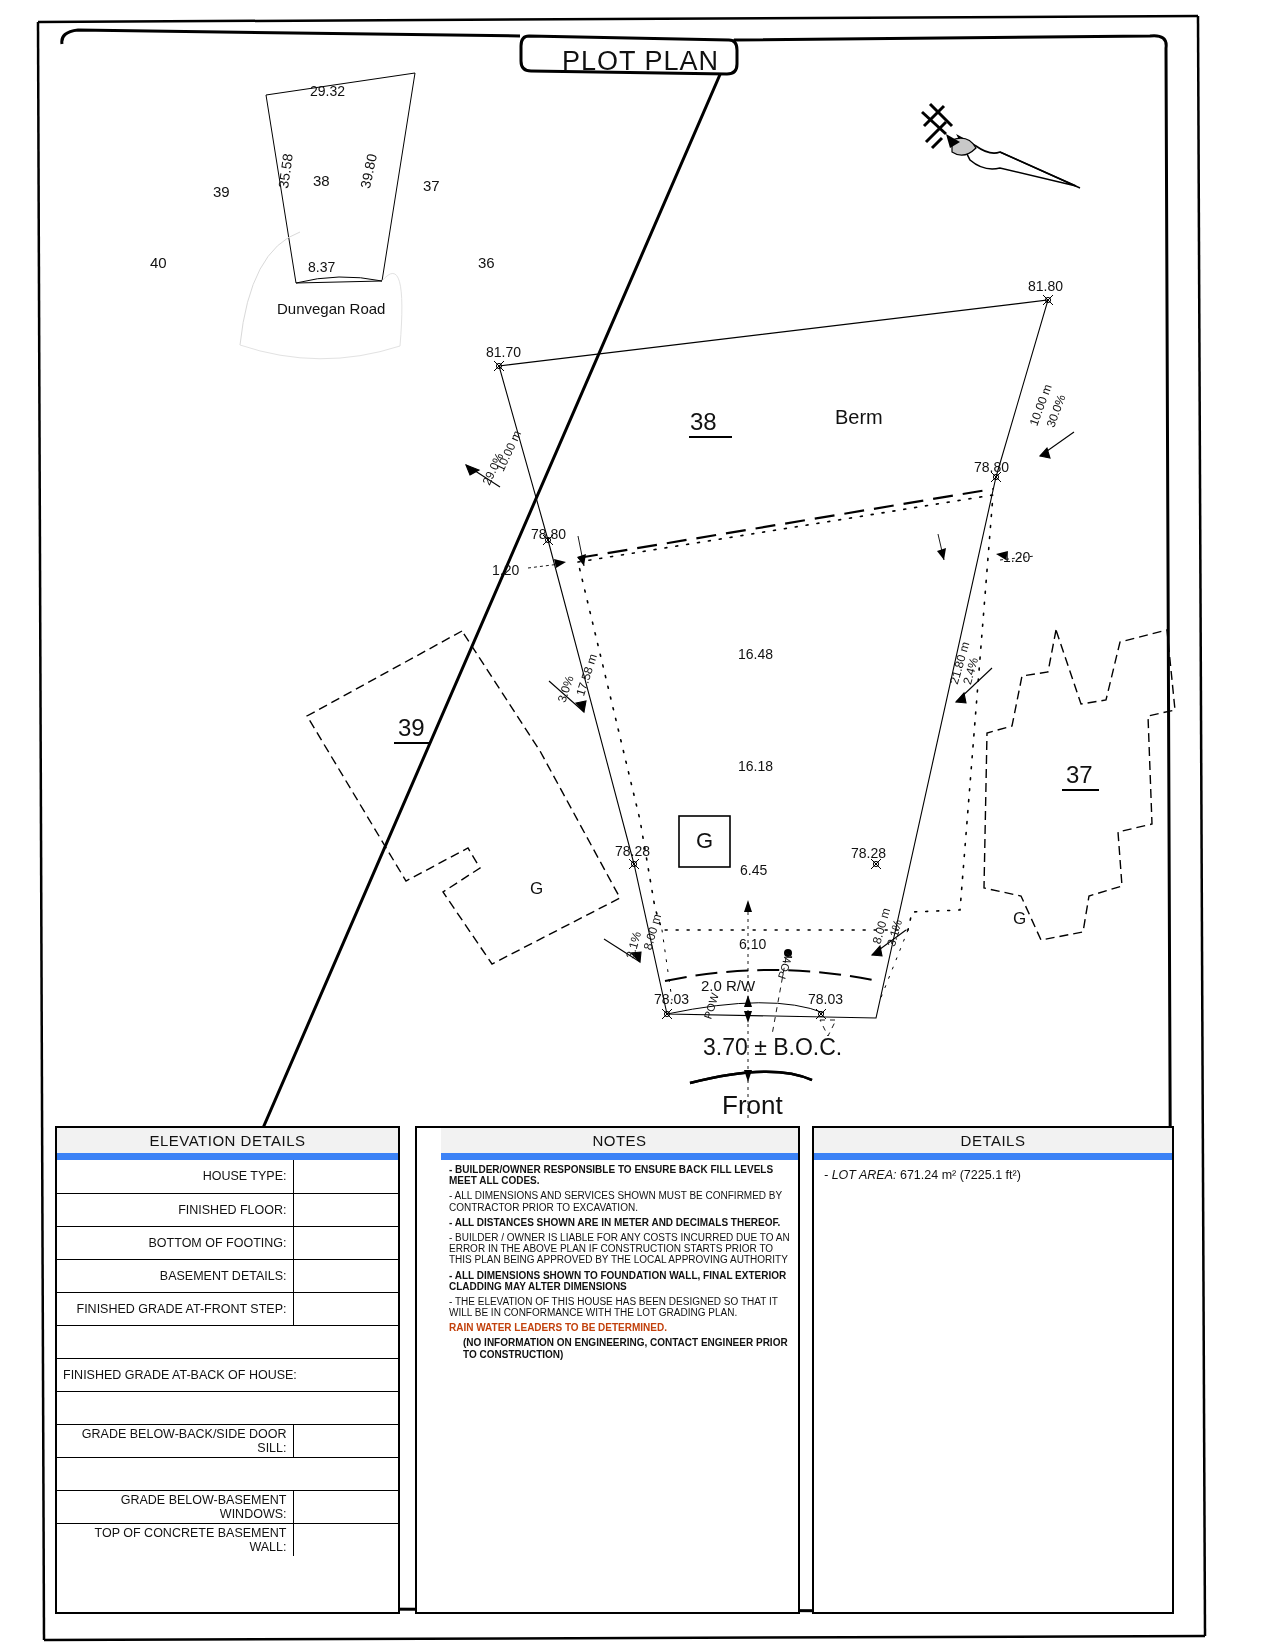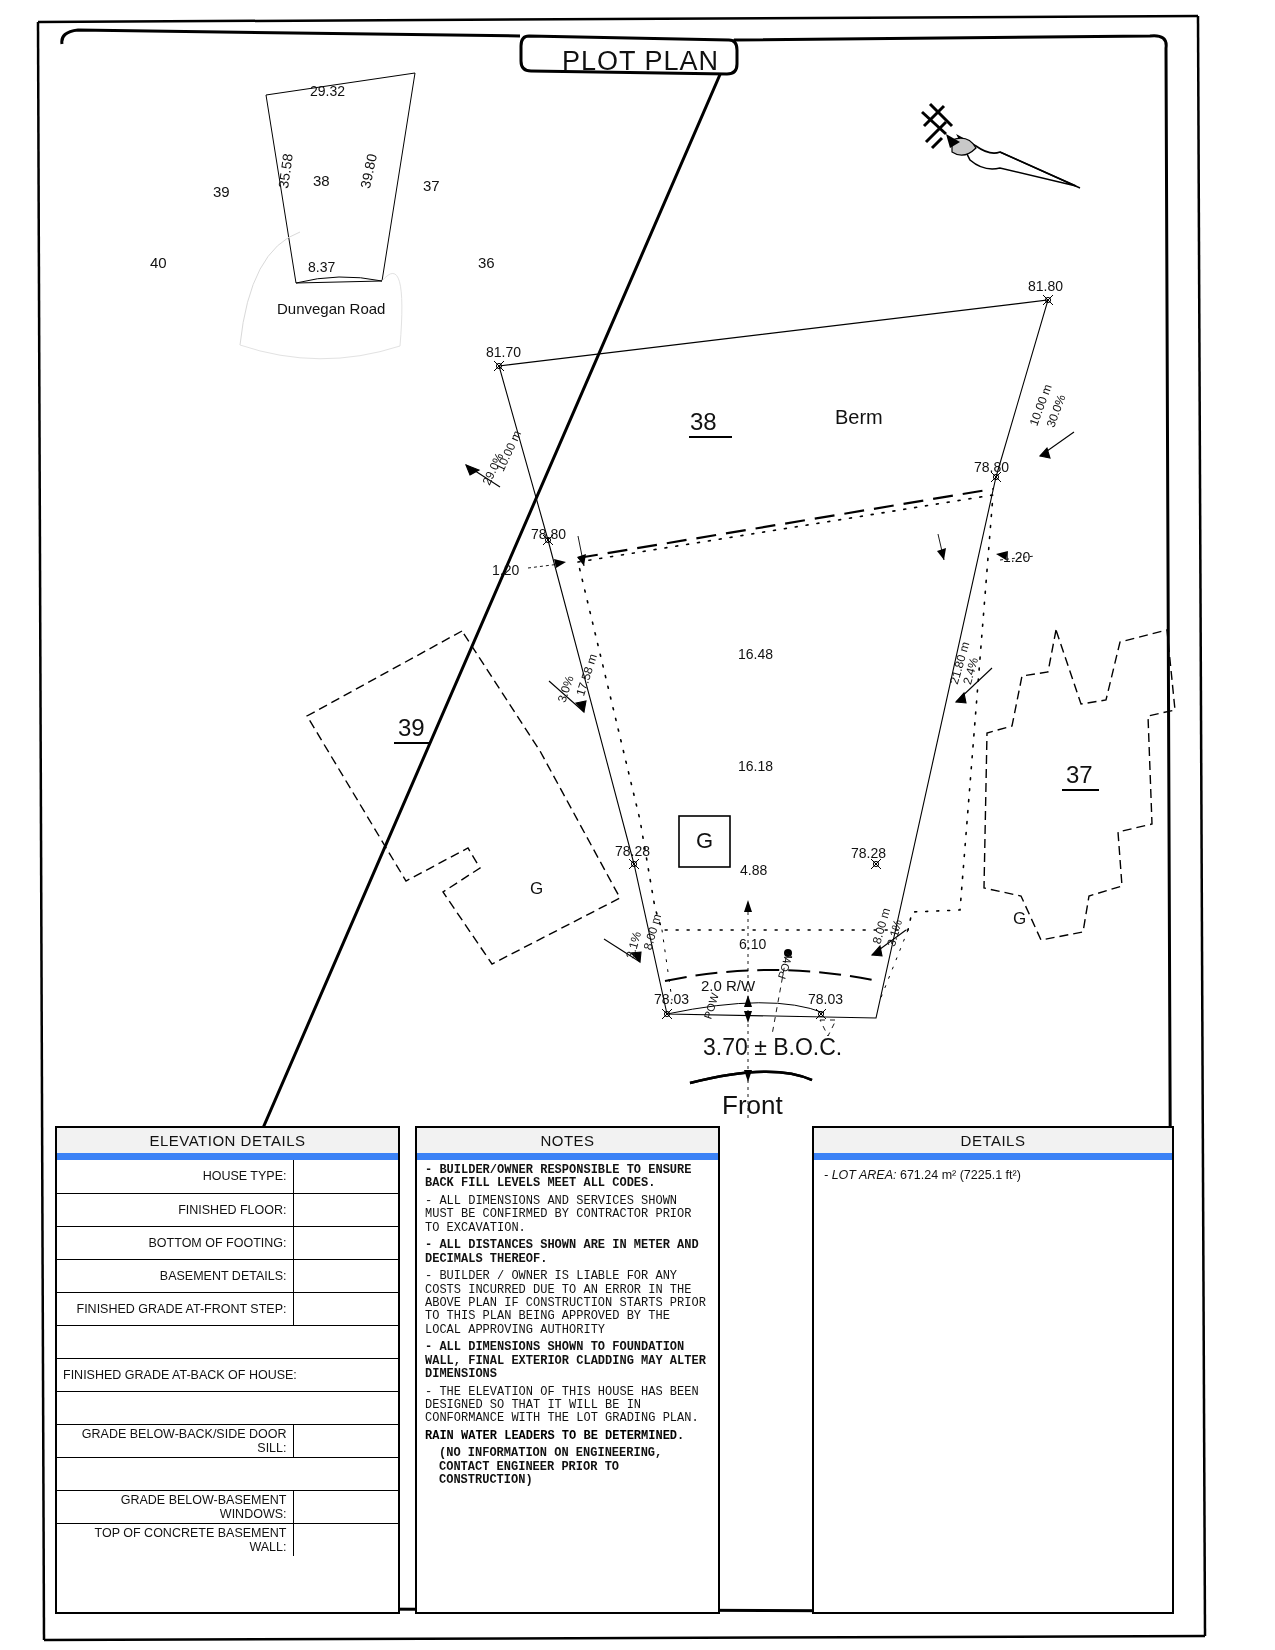--- a/index.html
+++ b/index.html
@@ -36,24 +36,24 @@
   }
   table.ed{border-collapse:collapse;width:100%;table-layout:fixed;}
   table.ed td{
     border-bottom:1.5px solid #000;
     font-size:12.5px;height:33px;padding:0 6px;box-sizing:border-box;
   }
   table.ed td.lab{text-align:right;border-right:1.5px solid #000;}
   table.ed td.lab.wide{text-align:left;border-right:none;}
   table.ed td.val{width:105px;}
   table.ed tr:last-child td{border-bottom:none;}
-  .notes-body{padding:4px 6px 4px 8px;font-size:12px;line-height:1.12;font-family:Liberation Mono, monospace;}
+  .notes-body{padding:4px 6px 4px 8px;font-size:10px;line-height:1.12;}
   .notes-body p{margin:0 0 4px 0;}
   .nb{font-weight:bold;}
-  .faint{color:#000000;}
+  .faint{color:#c2410c;}
   .details-body{padding:8px 10px;font-size:12.5px;}
 </style>
 </head>
 <body>
 
 <div id="sheet">
 
   <svg class="layer" viewBox="0 0 1275 1650">
 
     <g stroke="#000" fill="none">
@@ -249,21 +249,21 @@
   <div class="txt t-g" style="left:696px;top:828px;">G</div>
   <div class="txt t-lot" style="left:398px;top:714px;">39</div>
   <div class="txt t-gsm" style="left:530px;top:879px;">G</div>
   <div class="txt t-lot" style="left:1066px;top:761px;">37</div>
   <div class="txt t-gsm" style="left:1013px;top:909px;">G</div>
 
   <div class="txt t-dim" style="left:492px;top:562px;">1.20</div>
   <div class="txt t-dim" style="left:1003px;top:549px;">1.20</div>
   <div class="txt t-dim" style="left:738px;top:646px;">16.48</div>
   <div class="txt t-dim" style="left:738px;top:758px;">16.18</div>
-  <div class="txt t-dim" style="left:740px;top:862px;">4.88</div>
+  <div class="txt t-dim" style="left:740px;top:862px;">6.45</div>
   <div class="txt t-dim" style="left:739px;top:936px;">6.10</div>
   <div class="txt t-label" style="left:703px;top:1034px;font-size:23px;">3.70 ± B.O.C.</div>
   <div class="txt t-label" style="left:701px;top:977px;font-size:15px;">2.0 R/W</div>
 
   <div class="txt t-pow" style="left:772px;top:960px;transform:rotate(-72deg);">POW</div>
   <div class="txt t-pow" style="left:698px;top:1000px;transform:rotate(-72deg);">POW</div>
 
   <div class="txt t-slope" style="left:487px;top:444px;transform:rotate(-65deg);">10.00 m</div>
   <div class="txt t-slope" style="left:476px;top:462px;transform:rotate(-65deg);">29.0%</div>
 
@@ -329,21 +329,21 @@
             <td class="val"></td>
           </tr>
           <tr>
             <td class="lab">TOP OF CONCRETE BASEMENT WALL:</td>
             <td class="val"></td>
           </tr>
         </tbody>
     </table>
   </div>
 
-  <div class="panel" style="left:415px;top:1126px;width:305px;height:488px;">
+  <div class="panel" style="left:415px;top:1126px;width:385px;height:488px;padding-left:24px;">
     <div class="panel-hd">NOTES</div>
     <div class="notes-body" id="notes-body">
         <p class="nb">- BUILDER/OWNER RESPONSIBLE TO ENSURE BACK FILL LEVELS MEET ALL CODES.</p>
         <p>- ALL DIMENSIONS AND SERVICES SHOWN MUST BE CONFIRMED BY CONTRACTOR PRIOR TO EXCAVATION.</p>
         <p class="nb">- ALL DISTANCES SHOWN ARE IN METER AND DECIMALS THEREOF.</p>
         <p>- BUILDER / OWNER IS LIABLE FOR ANY COSTS INCURRED DUE TO AN ERROR IN THE ABOVE PLAN IF CONSTRUCTION STARTS PRIOR TO THIS PLAN BEING APPROVED BY THE LOCAL APPROVING AUTHORITY</p>
         <p class="nb">- ALL DIMENSIONS SHOWN TO FOUNDATION WALL, FINAL EXTERIOR CLADDING MAY ALTER DIMENSIONS</p>
         <p>- THE ELEVATION OF THIS HOUSE HAS BEEN DESIGNED SO THAT IT WILL BE IN CONFORMANCE WITH THE LOT GRADING PLAN.</p>
         <p class="nb faint">RAIN WATER LEADERS TO BE DETERMINED.</p>
         <p class="nb" style="margin-left: 14px;">(NO INFORMATION ON ENGINEERING, CONTACT ENGINEER PRIOR TO CONSTRUCTION)</p>

